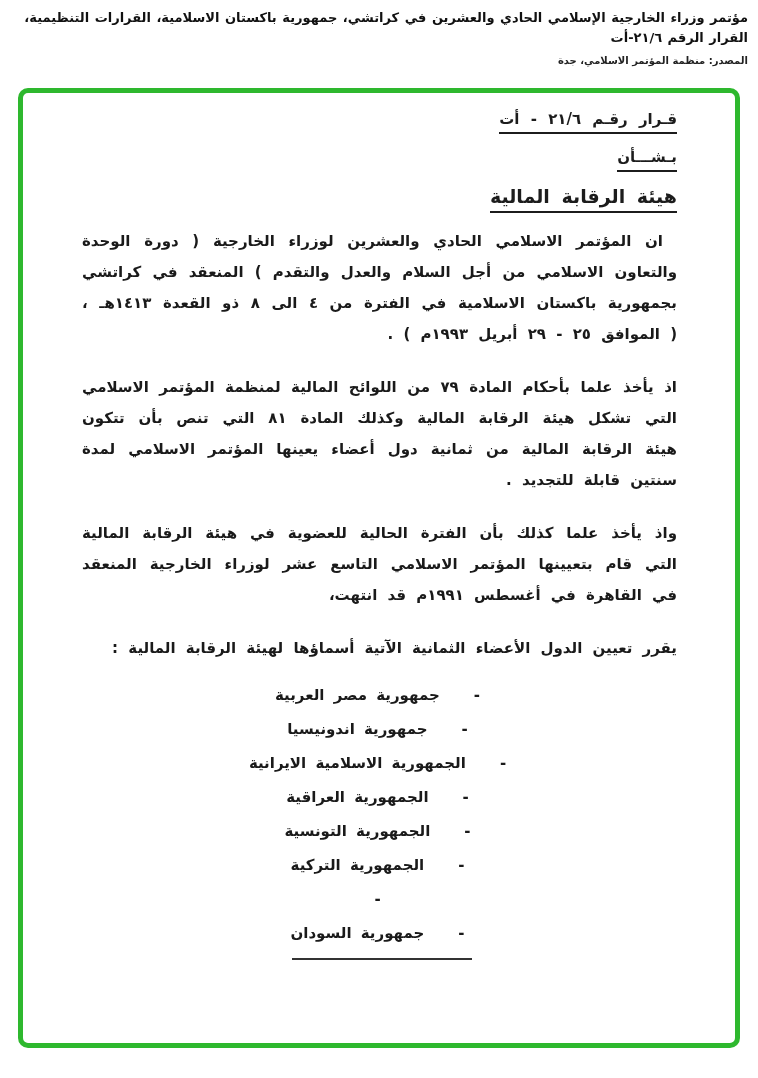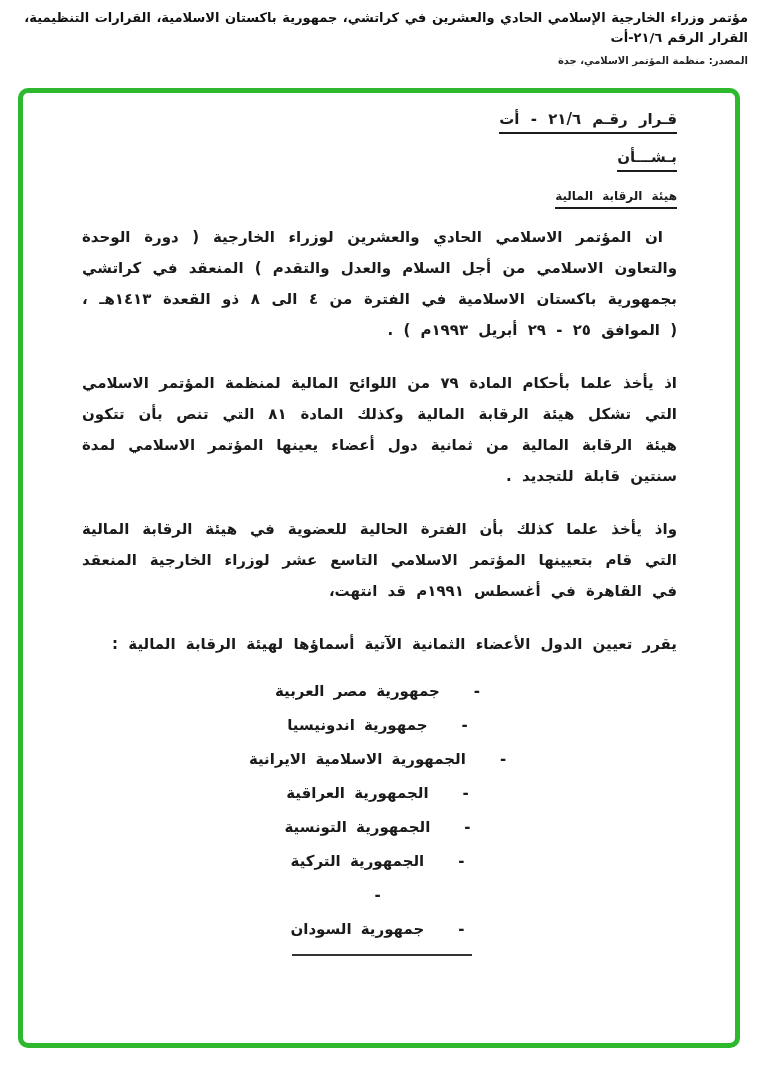--- a/index.html
+++ b/index.html
@@ -52,21 +52,21 @@
   .title-block { margin-bottom: 6px; }
   .title-line { margin-bottom: 13px; }
   .title-line .u {
     display: inline-block;
     font-weight: bold;
     border-bottom: 2px solid #1c1c1c;
     padding-bottom: 4px;
   }
   .t1 .u { font-size: 15px; letter-spacing: 0; word-spacing: 6px; }
   .t2 .u { font-size: 15px; }
-  .t3 .u { font-size: 12px; word-spacing: 5px; }
+  .t3 .u { font-size: 19px; word-spacing: 5px; }
   
   .body-text p {
     margin: 0 0 22px 4px;
     font-size: 15px;
     font-weight: bold;
     line-height: 31px;
     text-align: justify;
     word-spacing: 5px;
     color: #1a1a1a;
   }

